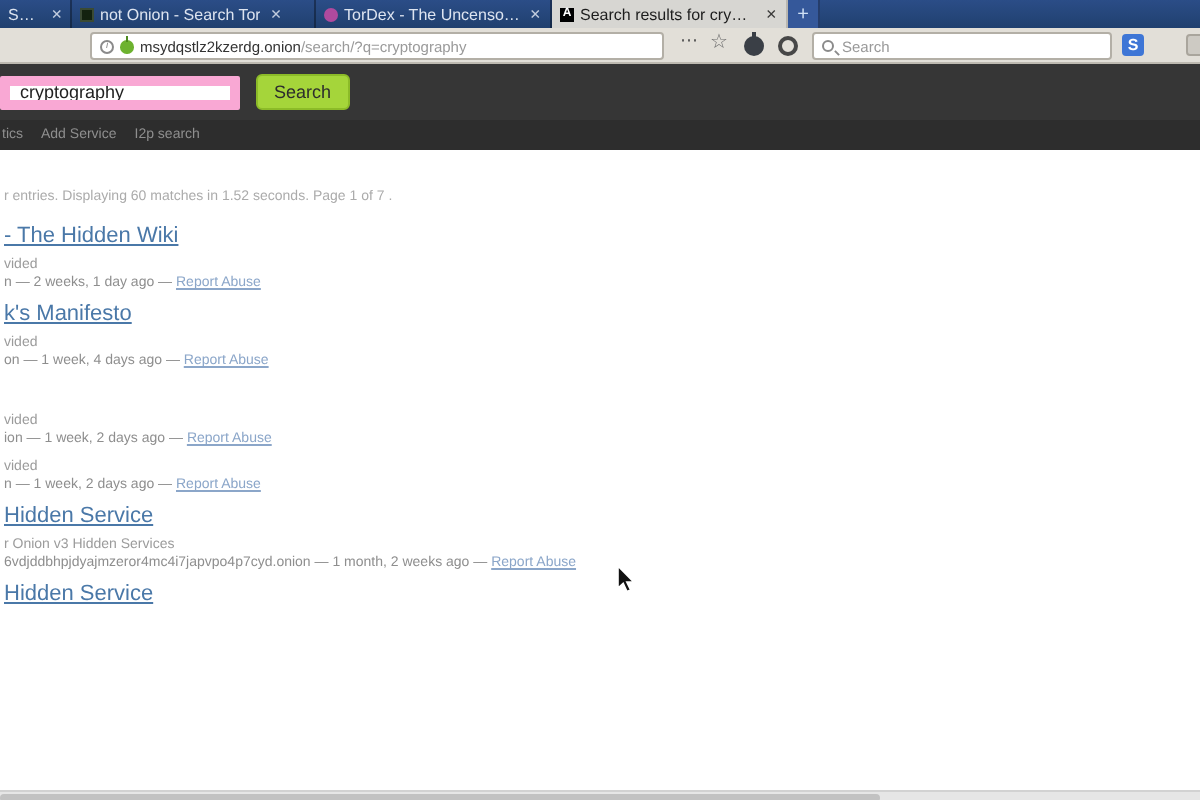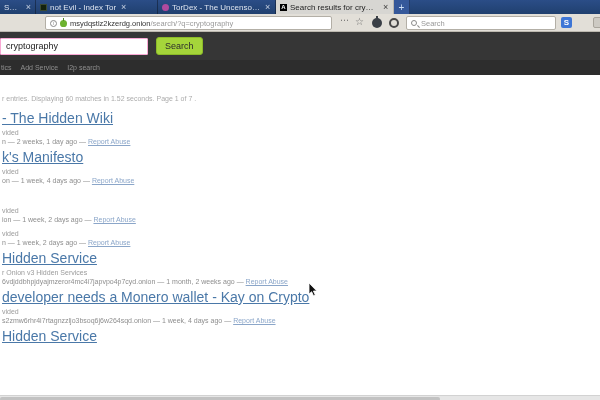--- a/index.html
+++ b/index.html
@@ -44,53 +44,53 @@
                border:1px solid #b3afa6; border-radius:2px; display:flex; align-items:center; gap:4px;
                padding:0 4px; font-size:7.5px; color:#999; }
   .mag { width:6px; height:6px; border:1px solid #8a8a8a; border-radius:50%; position:relative; flex:0 0 auto; }
   .mag::after { content:""; position:absolute; left:5px; top:5px; width:3px; height:1px; background:#8a8a8a; transform:rotate(45deg); }
   .noscript { position:absolute; left:561px; top:3px; width:11px; height:11px; background:#3e76d6; border-radius:2px;
               color:#fff; font-size:8px; font-weight:bold; line-height:11px; text-align:center; }
   .edge-btn { position:absolute; left:593px; top:3px; width:11px; height:11px; background:#cdcac3; border:1px solid #a9a59c; border-radius:2px; }
 
   
   .pageheader { height:28px; background:#363636; display:flex; align-items:center; }
-  .hsearch { width:148px; height:17px; border:1px solid #f9a8d4; background:#fff; font-size:9px;
+  .hsearch { width:120px; height:17px; border:5px solid #f9a8d4; background:#fff; font-size:9px;
              padding:0 5px; font-family:"Liberation Sans",sans-serif; color:#222; border-radius:1px; }
   .hbtn { margin-left:8px; height:18px; padding:0 8px; background:#a5d53a; border:1px solid #8cbb28;
           border-radius:3px; font-size:9px; color:#2d2d2d; font-family:"Liberation Sans",sans-serif; }
   .pagenav { height:15px; background:#2d2d2d; display:flex; align-items:center; gap:9px; font-size:7px; padding-left:1px; }
   .pagenav a { color:#8f8f8f; text-decoration:none; }
 
   
   .content { padding:20px 0 0 2px; background:#fff; }
   .stats { font-size:7px; color:#ababab; margin-bottom:10px; }
   .result { margin-bottom:5px; }
-  .rtitle { display:block; min-height:13px; line-height:13px; font-size:14px; color:#4a78a8;
+  .rtitle { display:block; min-height:13px; line-height:13px; font-size:11px; color:#4a78a8;
             text-decoration:underline; cursor:pointer; width:fit-content; }
   .rdesc { font-size:7px; color:#9b9b9b; line-height:9px; margin-top:3px; }
   .rurl  { font-size:7px; color:#8e8e8e; line-height:9px; }
   .report { color:#8ba6c9; text-decoration:underline; cursor:pointer; }
 
   
   .hscroll { position:absolute; left:0; bottom:0; width:600px; height:5px; background:#e6e6e6; border-top:1px solid #d2d2d2; }
   .hthumb { position:absolute; left:0; top:1px; height:4px; width:440px; background:#c2c2c2; border-radius:2px; }
   .cursor { position:absolute; left:309px; top:283px; width:9px; height:14px; z-index:50; pointer-events:none; }
 </style>
 </head>
 <body>
 
 <div class="tabbar">
   <div class="tab tab1">
     <span class="ttl">Search!</span>
     <span class="close">×</span>
   </div>
   <div class="tab tab2">
     <span class="fav fav-notevil"></span>
-    <span class="ttl">not Evil - Index Tor</span>
+    <span class="ttl">not Onion - Search Tor</span>
     <span class="close">×</span>
   </div>
   <div class="tab tab3">
     <span class="fav fav-tordex"></span>
     <span class="ttl">TorDex - The Uncensored Tor Index</span>
     <span class="close">×</span>
   </div>
   <div class="tab tab4 active">
     <span class="fav fav-ahmia">A</span>
     <span class="ttl">Search results for cryptography</span>
@@ -153,25 +153,20 @@
     <div class="rdesc">vided</div>
     <div class="rurl"><span>n — 1 week, 2 days ago — </span><a class="report">Report Abuse</a></div>
   </div>
 
   <div class="result">
     <a class="rtitle">Hidden Service</a>
     <div class="rdesc">r Onion v3 Hidden Services</div>
     <div class="rurl"><span>6vdjddbhpjdyajmzeror4mc4i7japvpo4p7cyd.onion — 1 month, 2 weeks ago — </span><a class="report">Report Abuse</a></div>
   </div>
 
-  <div class="result">
-    <a class="rtitle">developer needs a Monero wallet - Kay on Crypto</a>
-    <div class="rdesc">vided</div>
-    <div class="rurl"><span>s2zmw6rhr4i7rtagnzzljo3bsoq6j6w264sqd.onion — 1 week, 4 days ago — </span><a class="report">Report Abuse</a></div>
-  </div>
 
   <div class="result">
     <a class="rtitle">Hidden Service</a>
   </div>
 </div>
 
 <div class="hscroll">
   <div class="hthumb"></div>
 </div>
 

